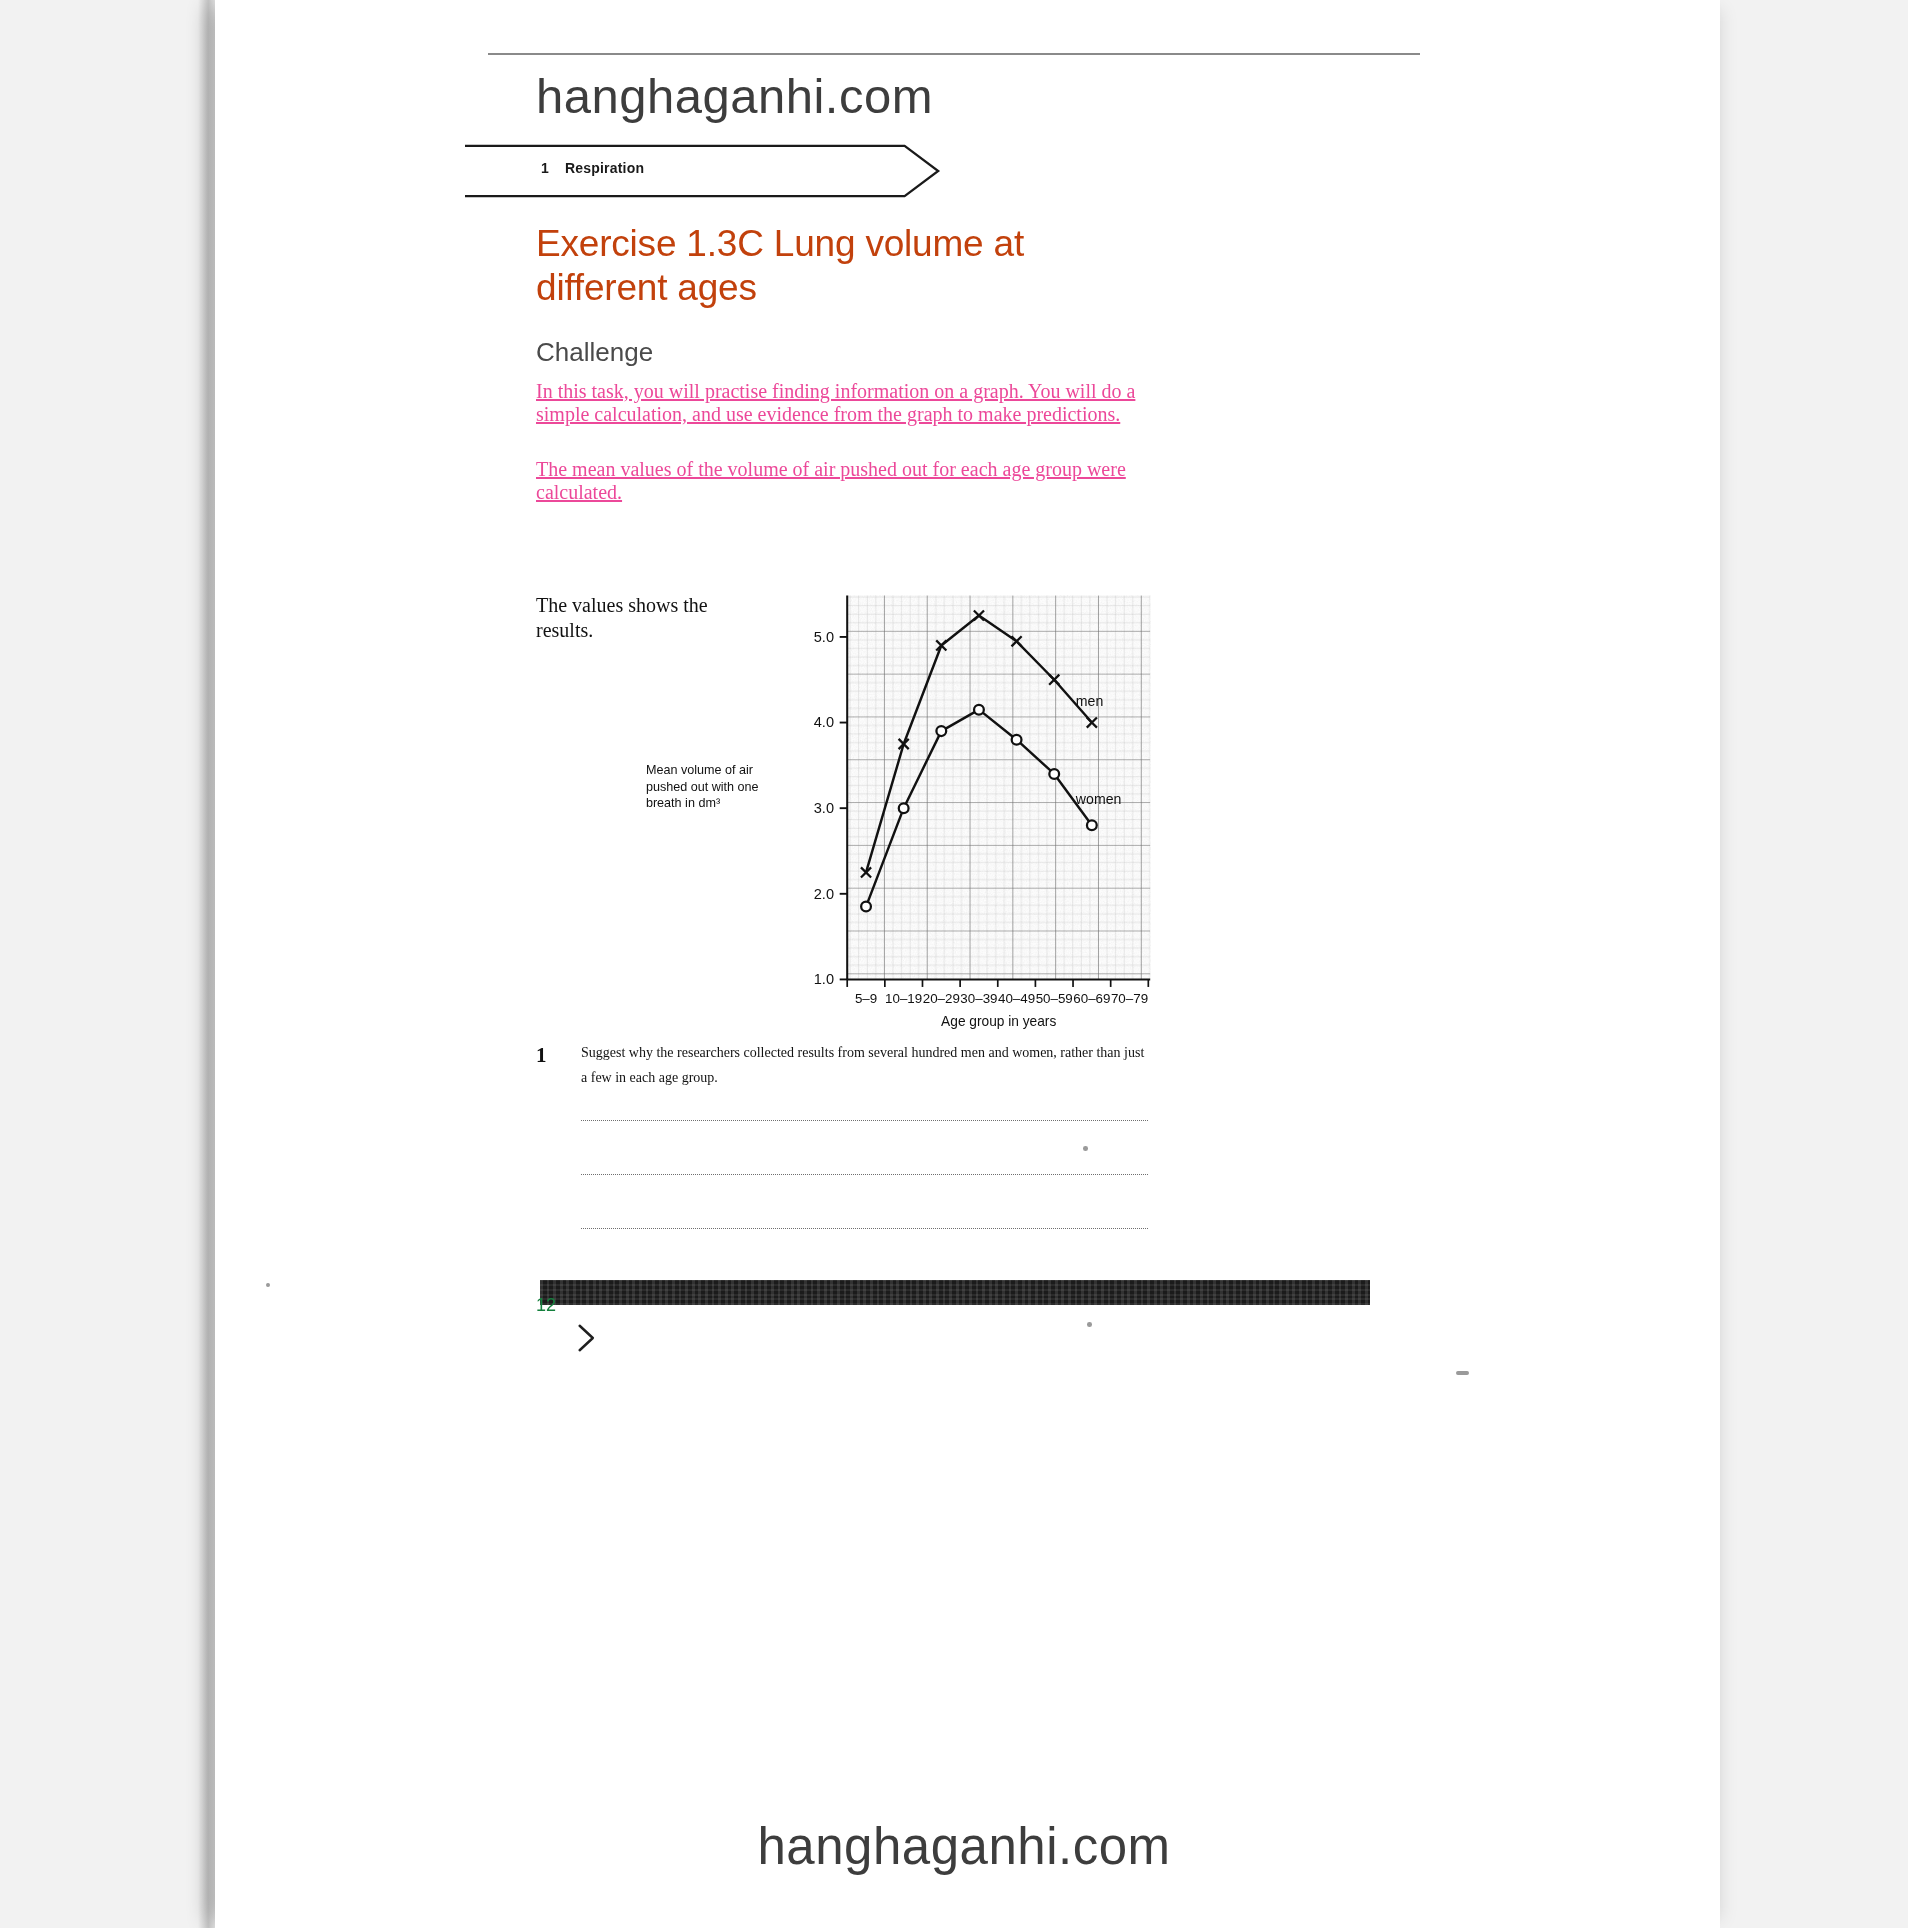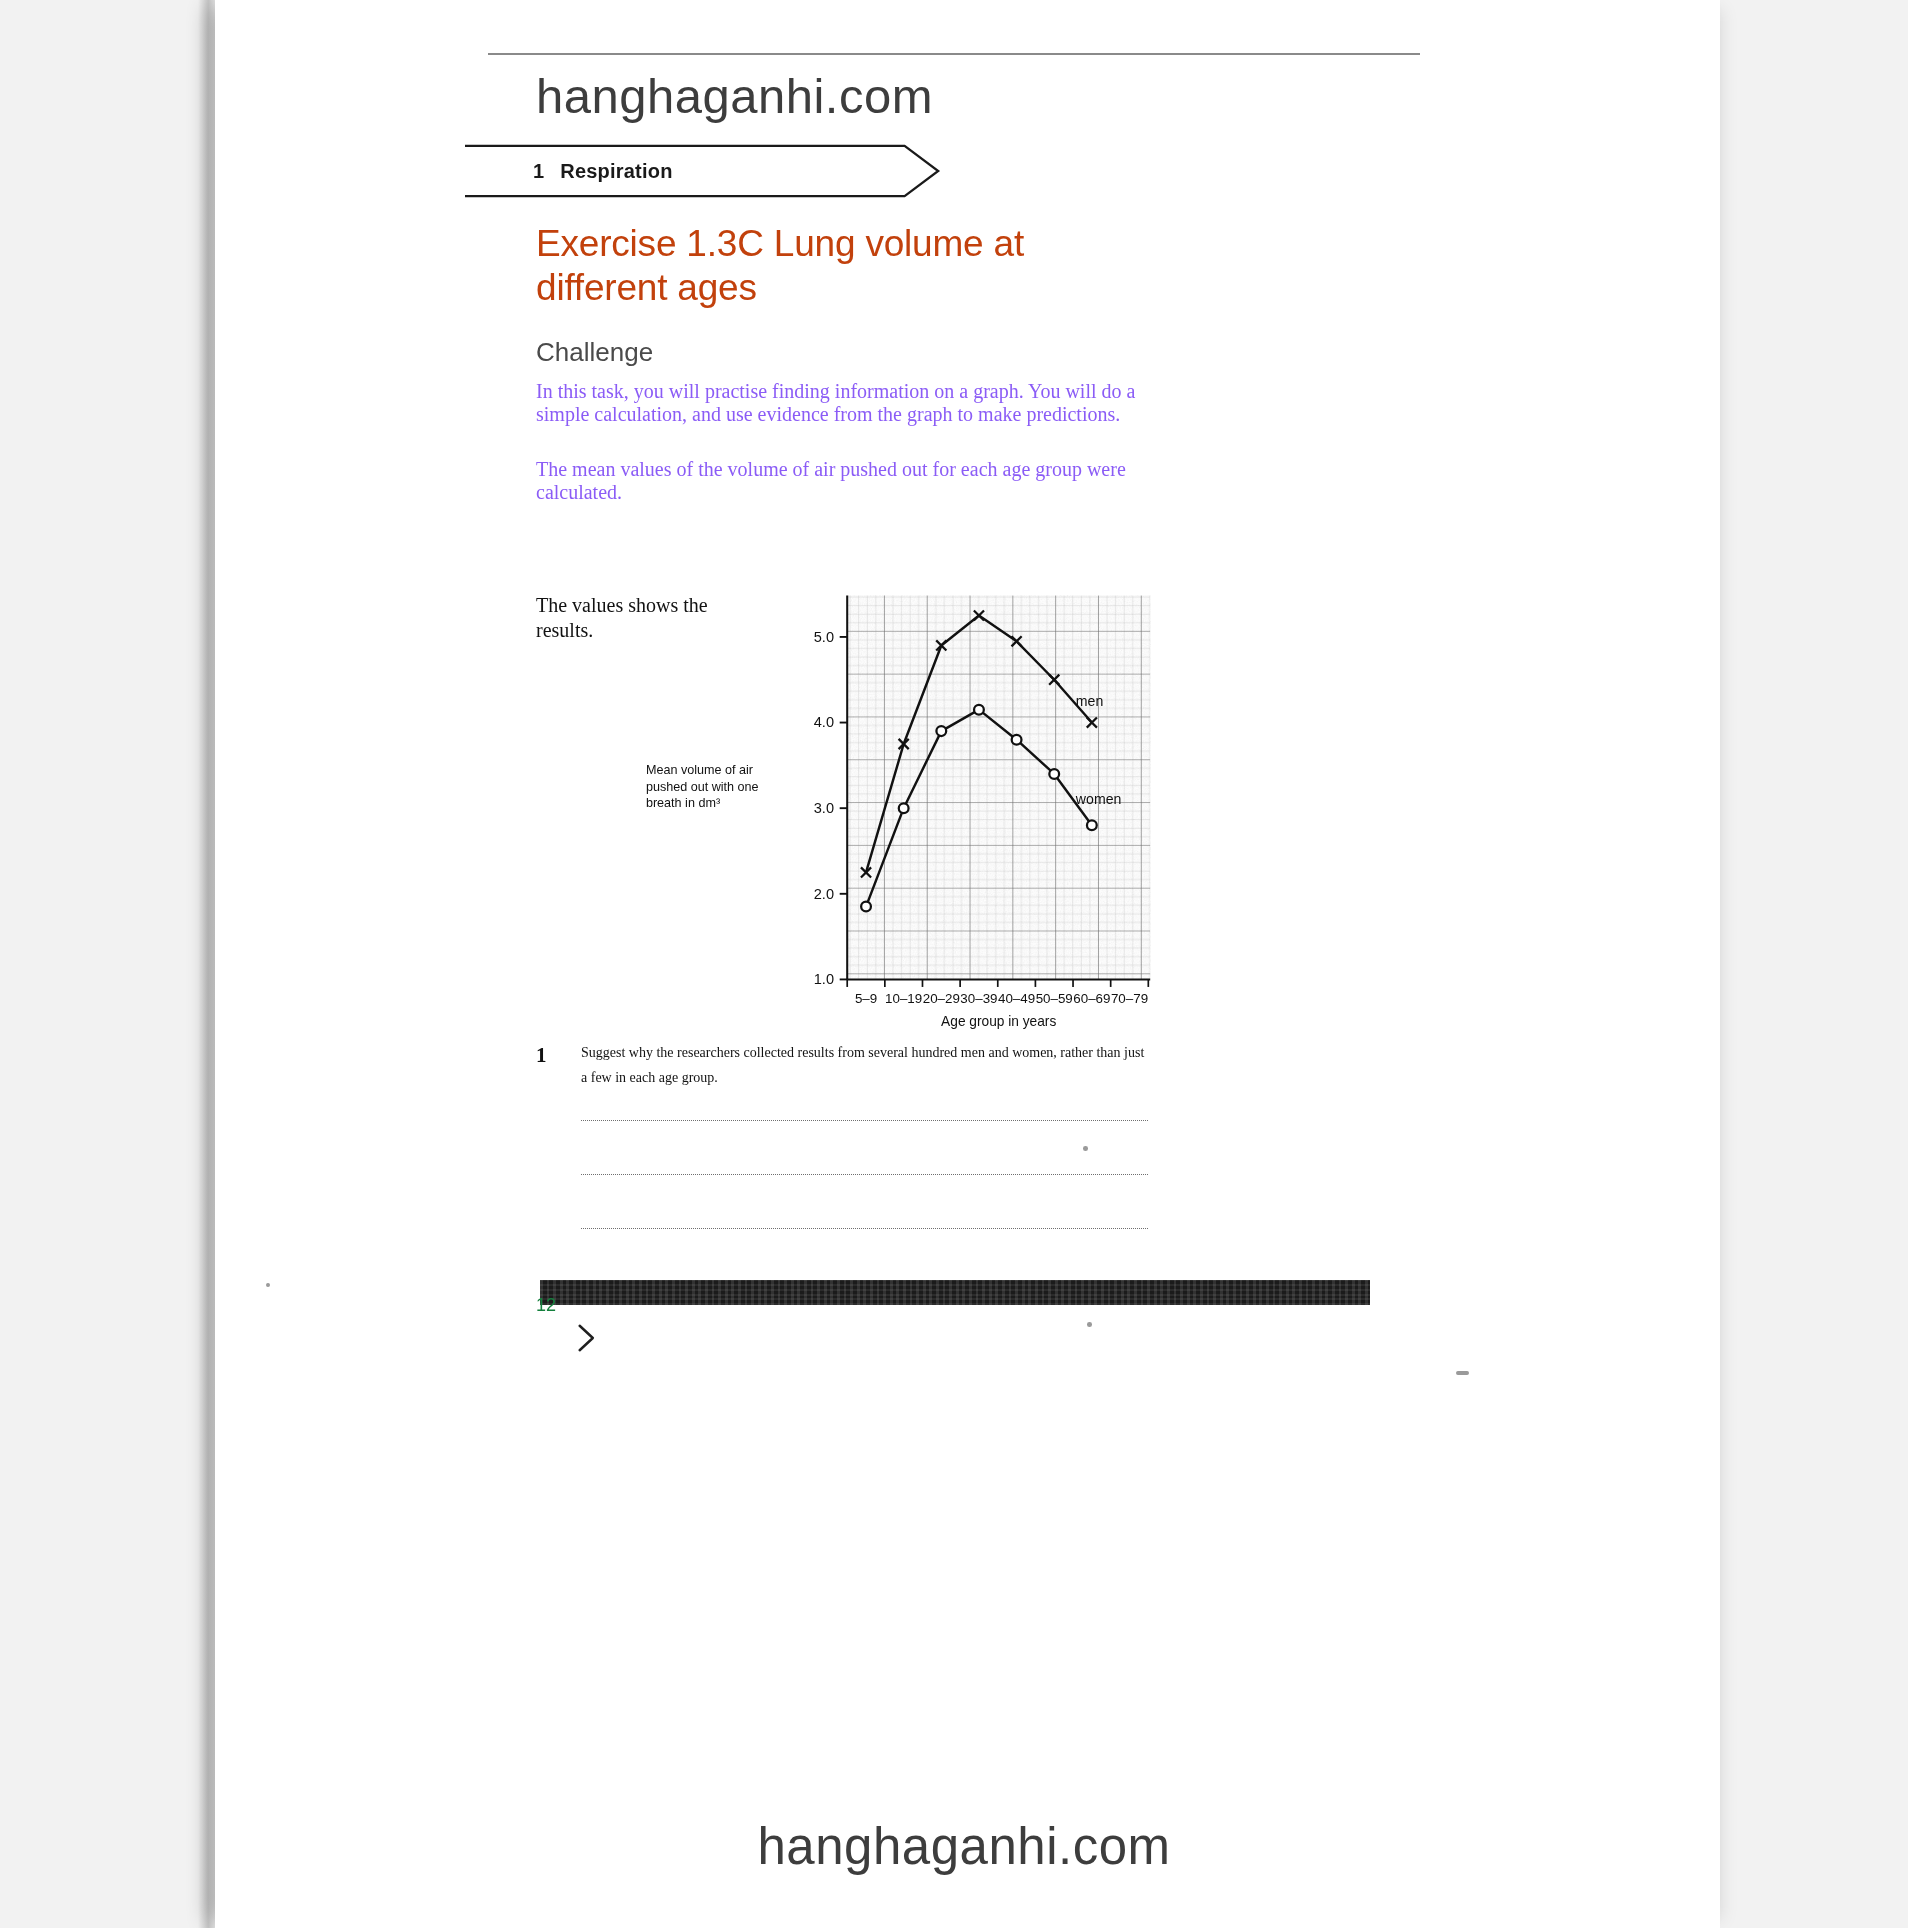--- a/index.html
+++ b/index.html
@@ -71,23 +71,23 @@
   .chapter-banner {
     position: absolute;
     left: 247px;
     top: 143px;
     width: 482px;
     height: 56px;
   }
   .chapter-banner svg { display:block; }
   .chapter-label {
     position: absolute;
-    left: 71px;
+    left: 79px;
     top: 17px;
-    font-size: 20px;
+    font-size: 14px;
     font-weight: 700;
     color: #1a1a1a;
     letter-spacing: 0.2px;
   }
   .chapter-label .num { margin-right: 16px; }
 
   
   .exercise-title {
     position: absolute;
     left: 321px;
@@ -112,21 +112,22 @@
 
   
   .body-col {
     position: absolute;
     left: 321px;
     top: 380px;
     width: 612px;
     font-family: "Liberation Serif", serif;
     font-size: 20px;
     line-height: 23px;
-    color: #8b5cf6;
+    color: #ec4899;
+    text-decoration: underline;
   }
   .body-col p { margin: 0 0 15px 0; }
   .body-col p.last { margin-bottom: 0; margin-top: 32px; }
 
   .graph-lead {
     position: absolute;
     left: 321px;
     top: 593px;
     width: 188px;
     font-family: "Liberation Serif", serif;

